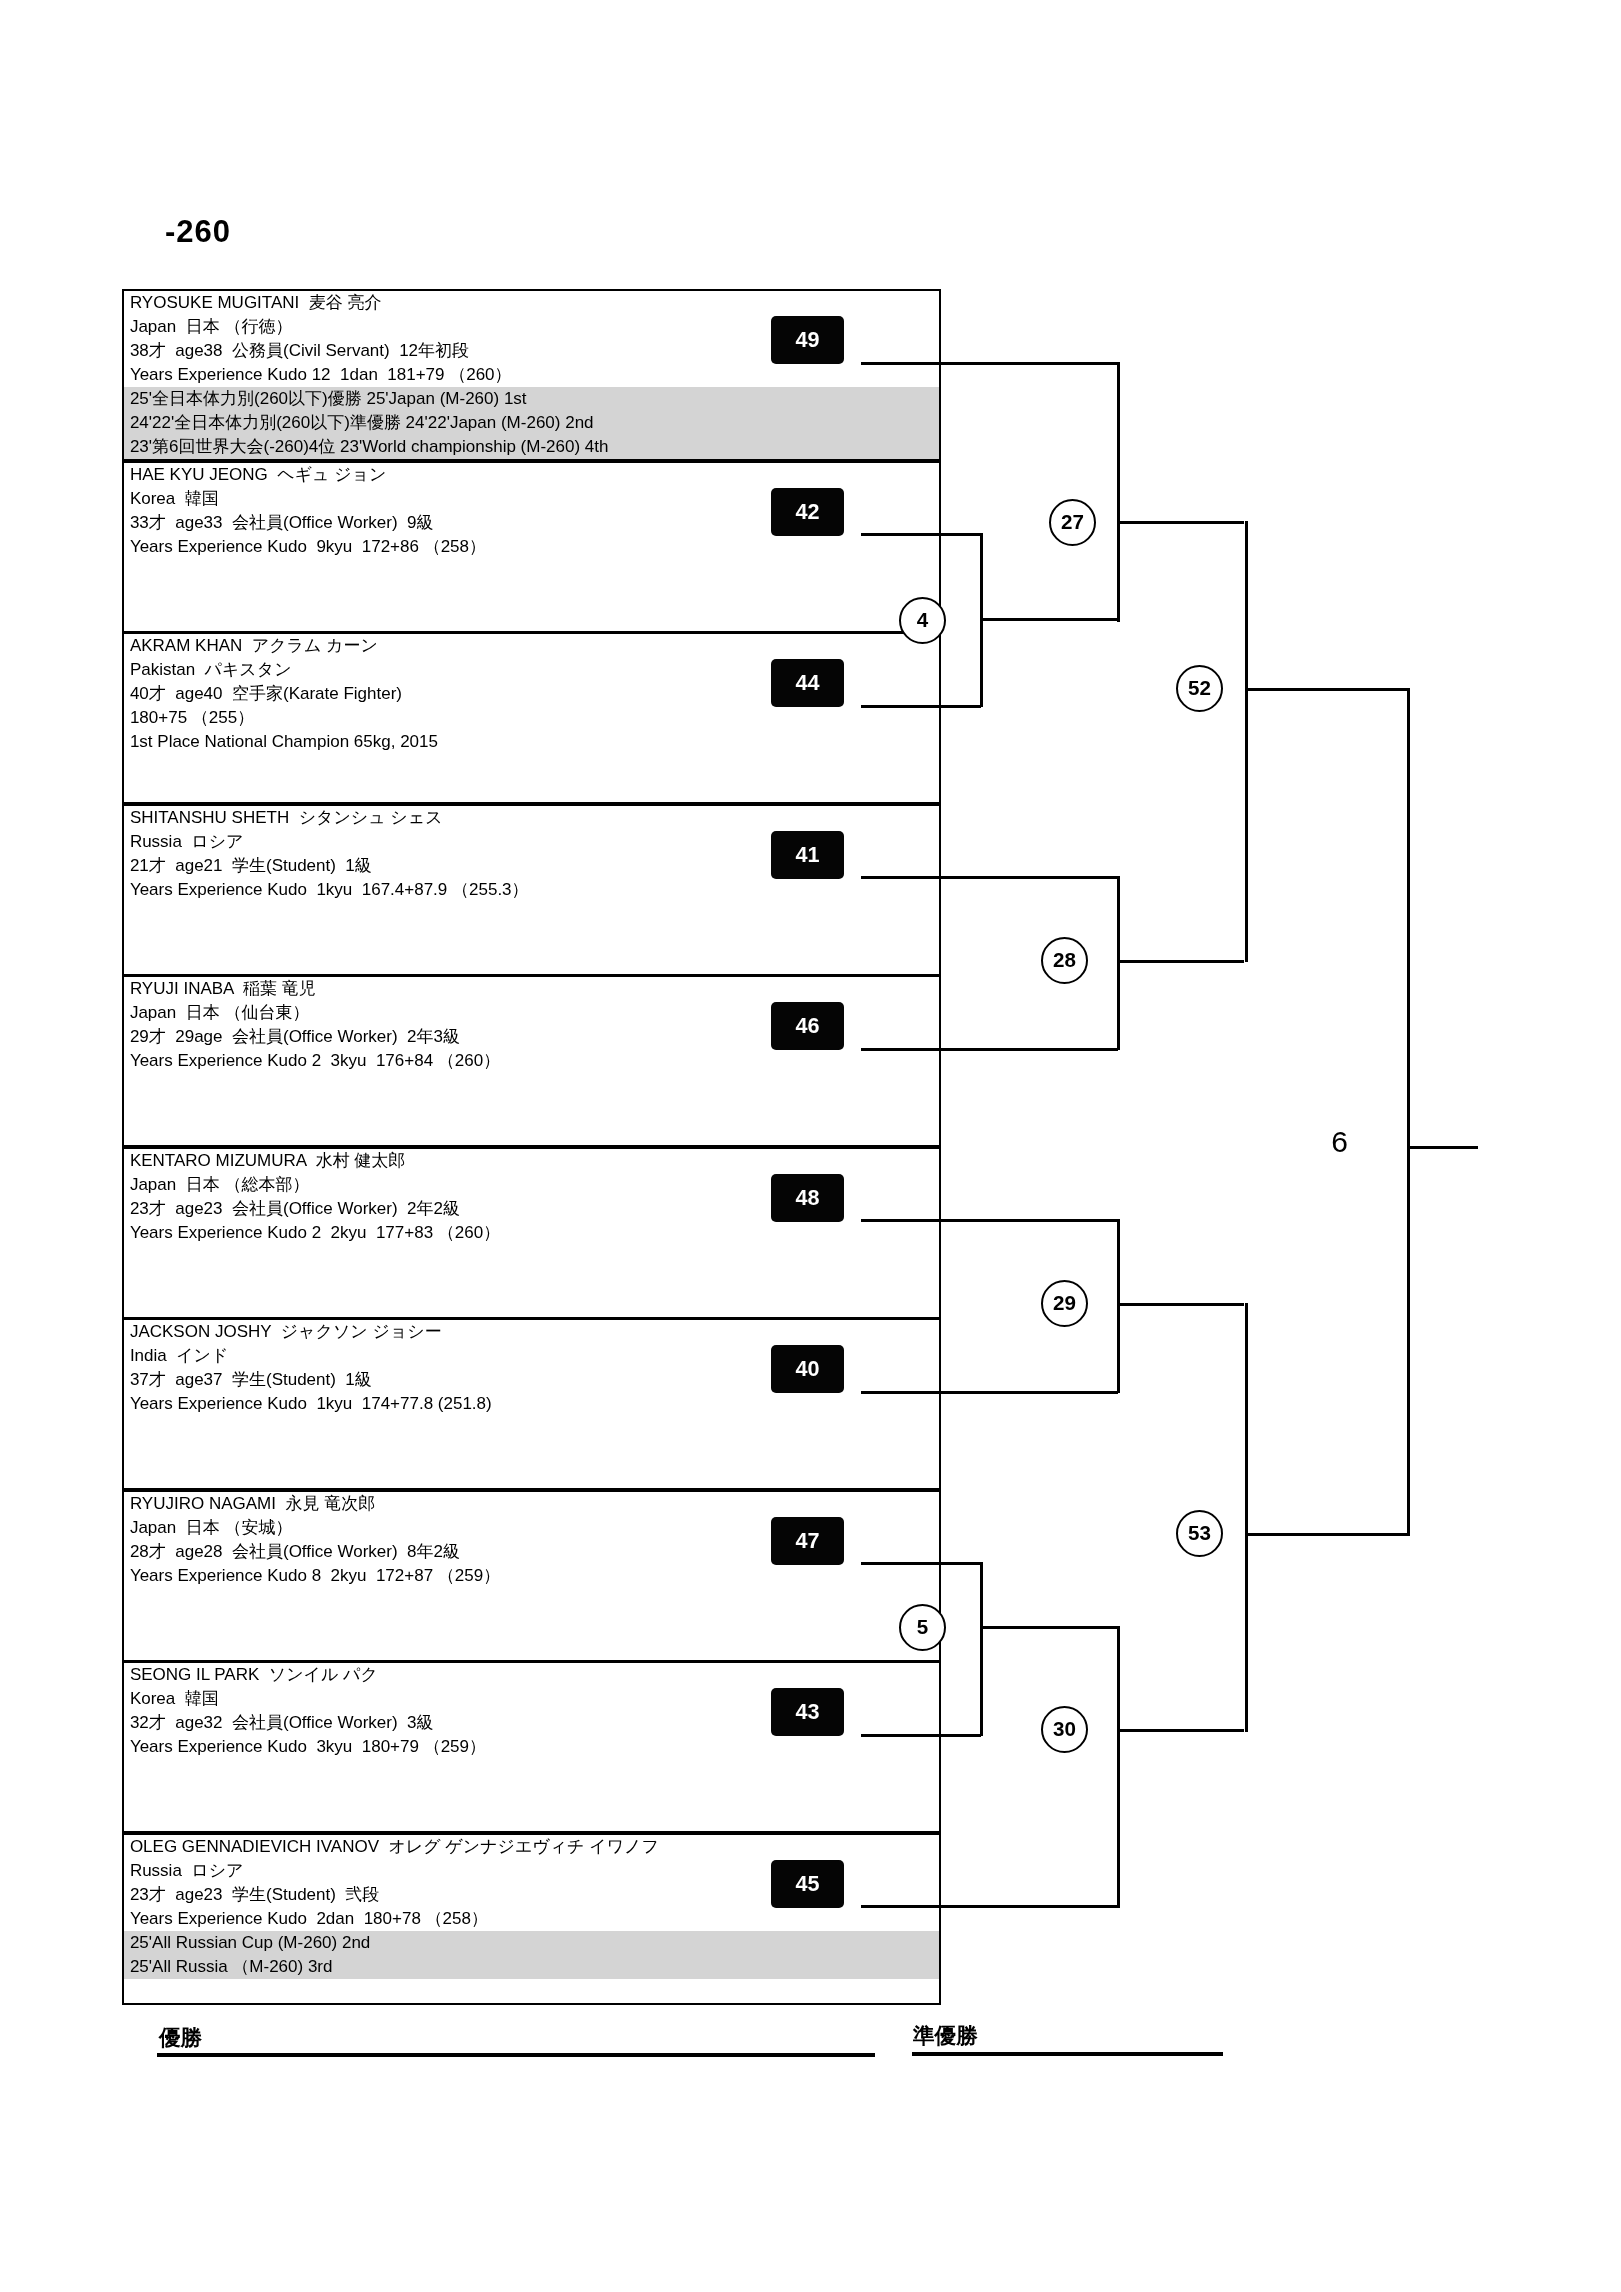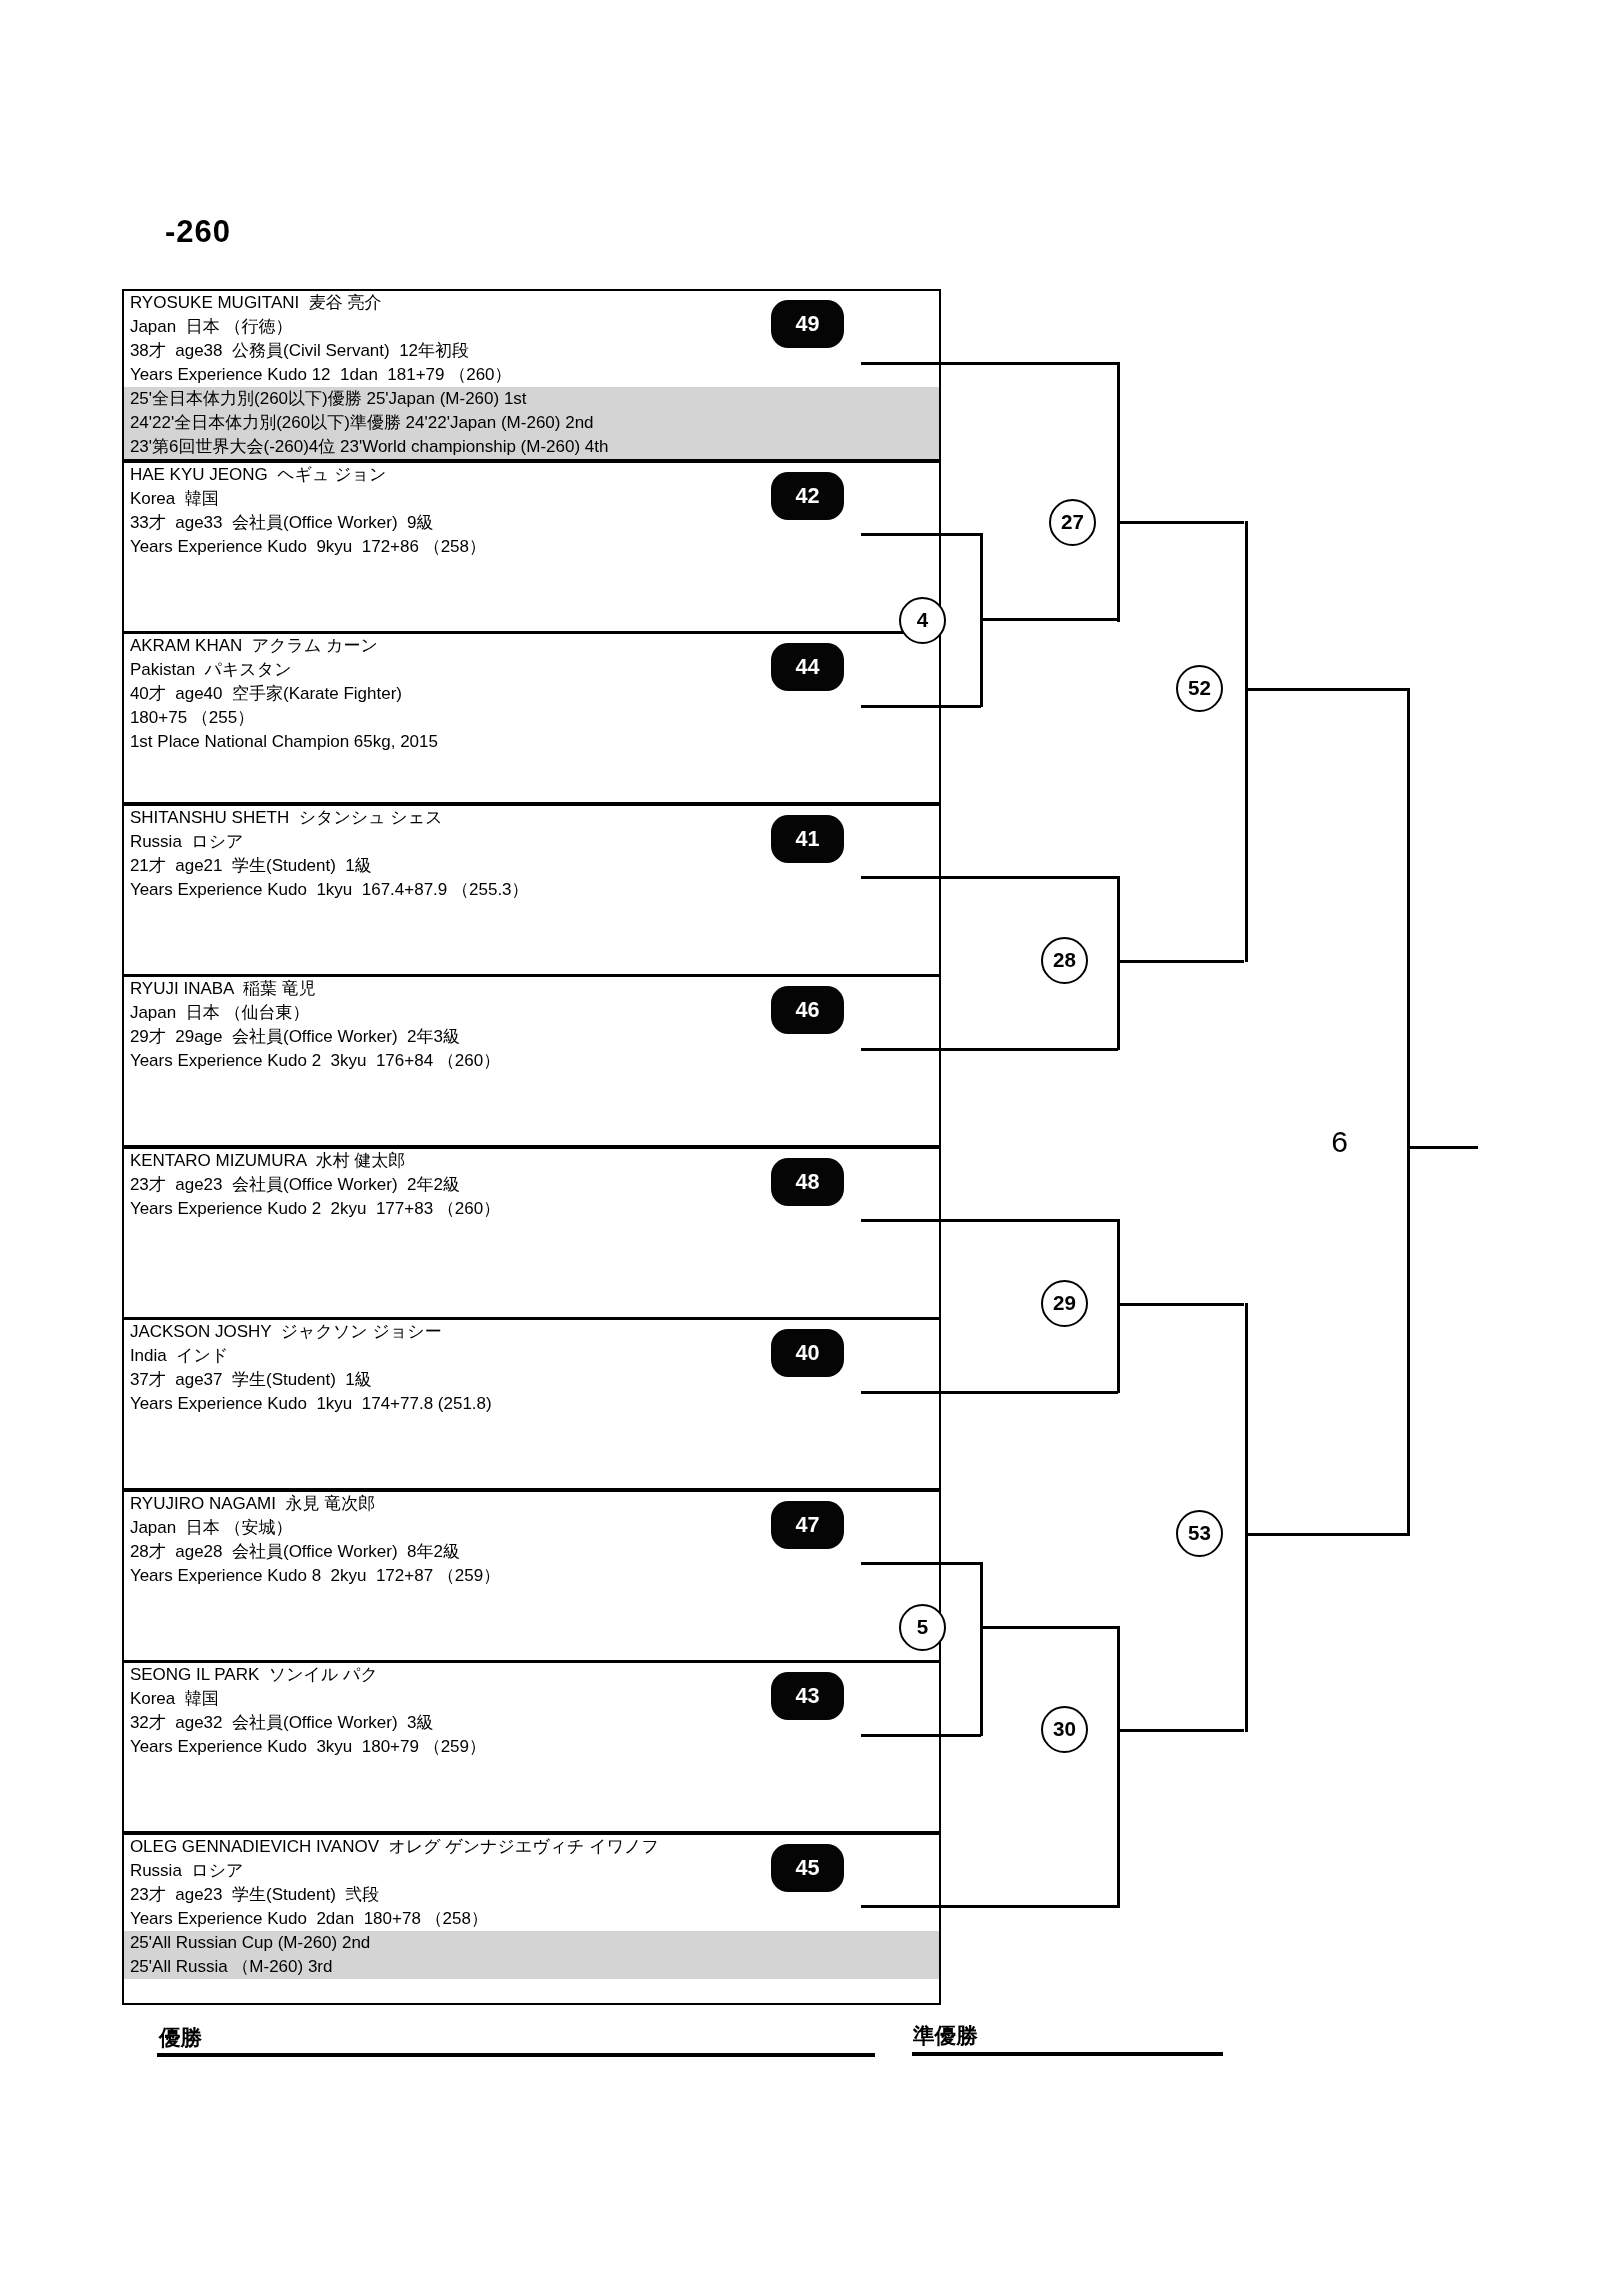--- a/index.html
+++ b/index.html
@@ -7,22 +7,22 @@
         font-family:"Liberation Sans","DejaVu Sans",sans-serif;color:#000;overflow:hidden;}
 
   #title{position:absolute;left:165px;top:214px;font-size:31px;font-weight:bold;letter-spacing:1px;}
 
   .cbox{position:absolute;left:122px;width:819px;height:172px;border:2.9px solid #000;
         box-sizing:border-box;background:#fff;}
   .row{position:relative;height:24px;line-height:24px;font-size:17px;
        padding-left:5.9px;white-space:pre;overflow:hidden;}
   .row.hl{background:#d4d4d4;}
 
-  .badge{position:absolute;left:647px;top:9px;width:73px;height:48px;background:#050505;
-         border-radius:17px;color:#fff;font-size:21.6px;font-weight:bold;text-align:center;
+  .badge{position:absolute;left:647px;top:25px;width:73px;height:48px;background:#050505;
+         border-radius:5px;color:#fff;font-size:21.6px;font-weight:bold;text-align:center;
          line-height:48px;}
 
   .hline,.vline{position:absolute;background:#000;}
   .hline{height:2.9px;}
   .vline{width:2.9px;}
 
   .mcircle{position:absolute;width:47px;height:47px;border:2.9px solid #000;border-radius:50%;
            background:#fff;box-sizing:border-box;text-align:center;line-height:41px;
            font-size:20.6px;font-weight:bold;}
 
@@ -77,20 +77,21 @@
   <div class="cbox" style="top:975px">
     <div class="row">RYUJI INABA  稲葉 竜児</div>
     <div class="row">Japan  日本 （仙台東）</div>
     <div class="row">29才  29age  会社員(Office Worker)  2年3級</div>
     <div class="row">Years Experience Kudo 2  3kyu  176+84 （260）</div>
     <div class="badge">46</div>
   </div>
 
   <div class="cbox" style="top:1147px">
     <div class="row">KENTARO MIZUMURA  水村 健太郎</div>
+    <div class="row">Japan  日本 （総本部）</div>
     <div class="row">23才  age23  会社員(Office Worker)  2年2級</div>
     <div class="row">Years Experience Kudo 2  2kyu  177+83 （260）</div>
     <div class="badge">48</div>
   </div>
 
   <div class="cbox" style="top:1318px">
     <div class="row">JACKSON JOSHY  ジャクソン ジョシー</div>
     <div class="row">India  インド</div>
     <div class="row">37才  age37  学生(Student)  1級</div>
     <div class="row">Years Experience Kudo  1kyu  174+77.8 (251.8)</div>

